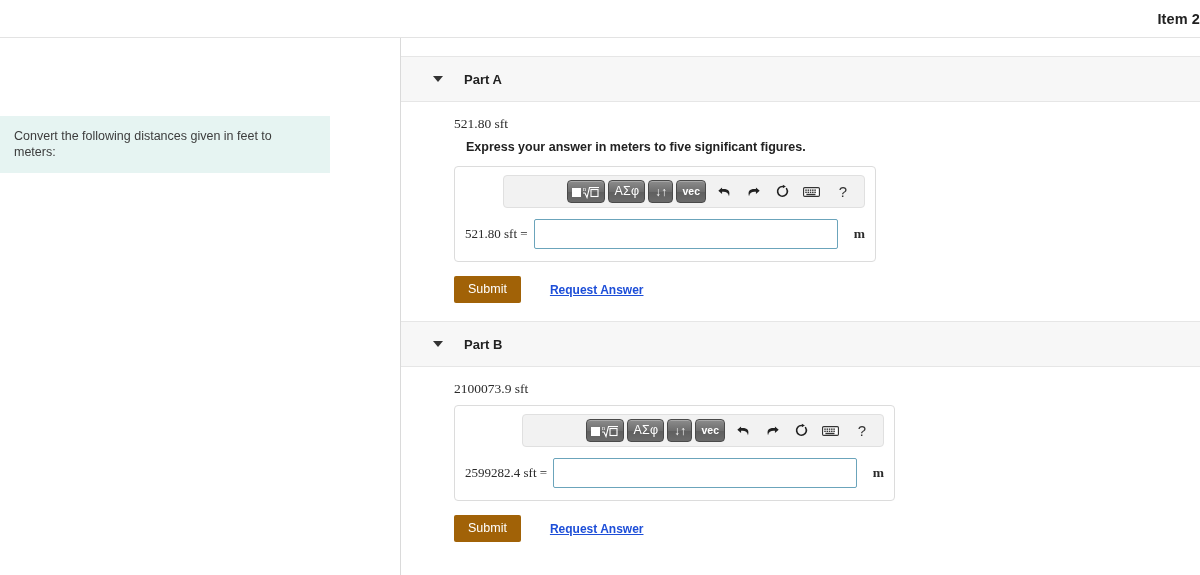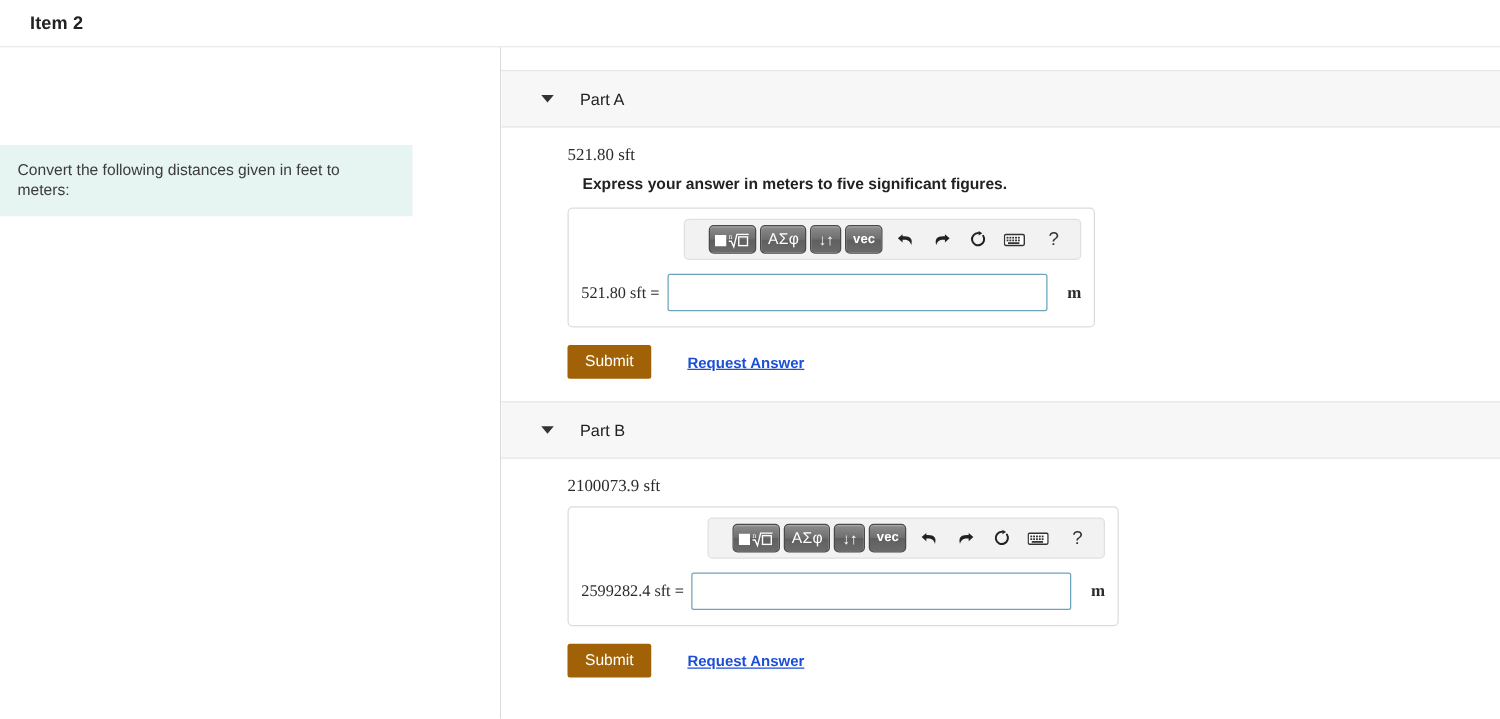--- a/index.html
+++ b/index.html
@@ -13,22 +13,23 @@
     color: #2b2b2b;
     overflow: hidden;
   }
 
   
   .app-header {
     height: 38px;
     border-bottom: 1px solid #e3e3e3;
     display: flex;
     align-items: center;
-    padding-left: 24px;
-    background: #fff;
+    padding-left: 8px;
+    background: #fff;
+    justify-content: flex-end;
   }
   .app-header .item-title {
     font-size: 14.5px;
     font-weight: bold;
     color: #222;
     letter-spacing: .1px;
   }
 
   
   .body-split {
@@ -74,21 +75,21 @@
   .caret {
     width: 0; height: 0;
     border-left: 5px solid transparent;
     border-right: 5px solid transparent;
     border-top: 6px solid #333;
     margin-right: 21px;
     cursor: pointer;
   }
   .part-label {
     font-size: 13px;
-    font-weight: normal;
+    font-weight: bold;
     color: #222;
   }
 
   .part-body { padding: 14px 0 0 53px; }
 
   .given-value {
     font-family: "Liberation Serif", serif;
     font-size: 13.5px;
     color: #2b2b2b;
     margin-bottom: 8px;
@@ -115,21 +116,21 @@
     background: #f2f2f2;
     border: 1px solid #e0e0e0;
     border-radius: 4px;
     height: 33px;
     display: flex;
     align-items: center;
     justify-content: flex-end;
     padding: 0 10px 0 8px;
     gap: 3px;
     margin-left: auto;
-    width: 318px;
+    width: 362px;
   }
   .tb-btn {
     background: linear-gradient(to bottom, #8c8c8c 0%, #6e6e6e 50%, #5f5f5f 51%, #6b6b6b 100%);
     border: 1px solid #4a4a4a;
     border-radius: 4px;
     color: #ffffff;
     height: 23px;
     min-width: 25px;
     padding: 0 5px;
     font-size: 12px;

